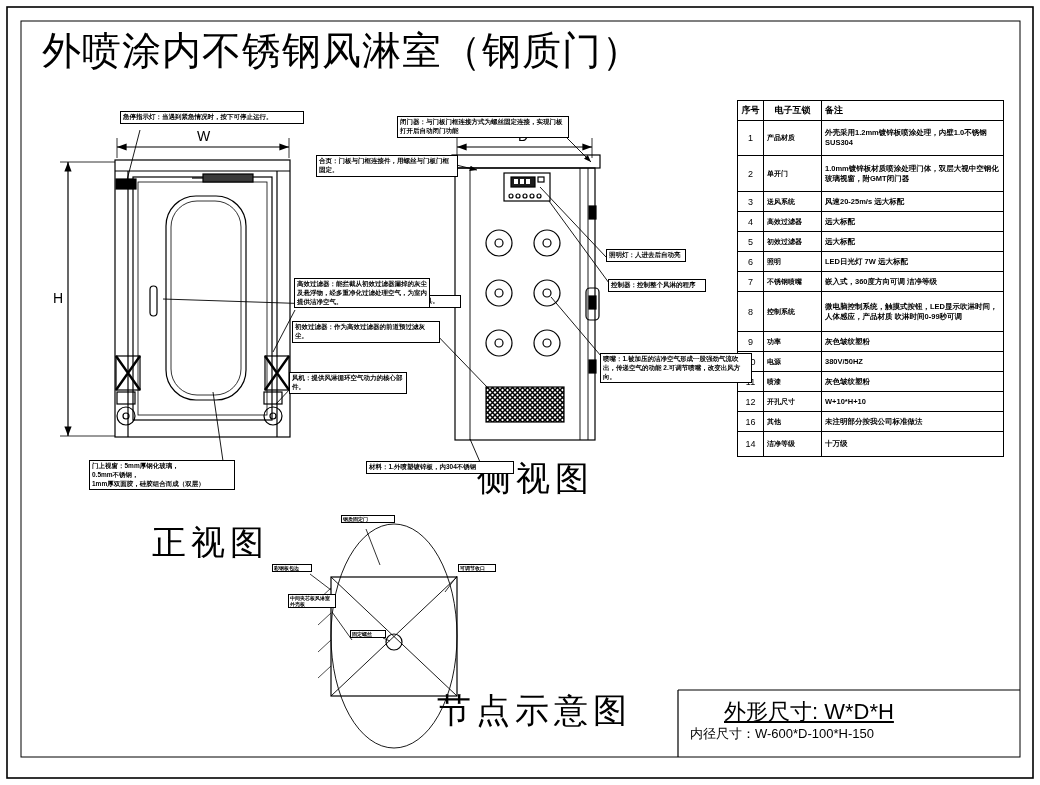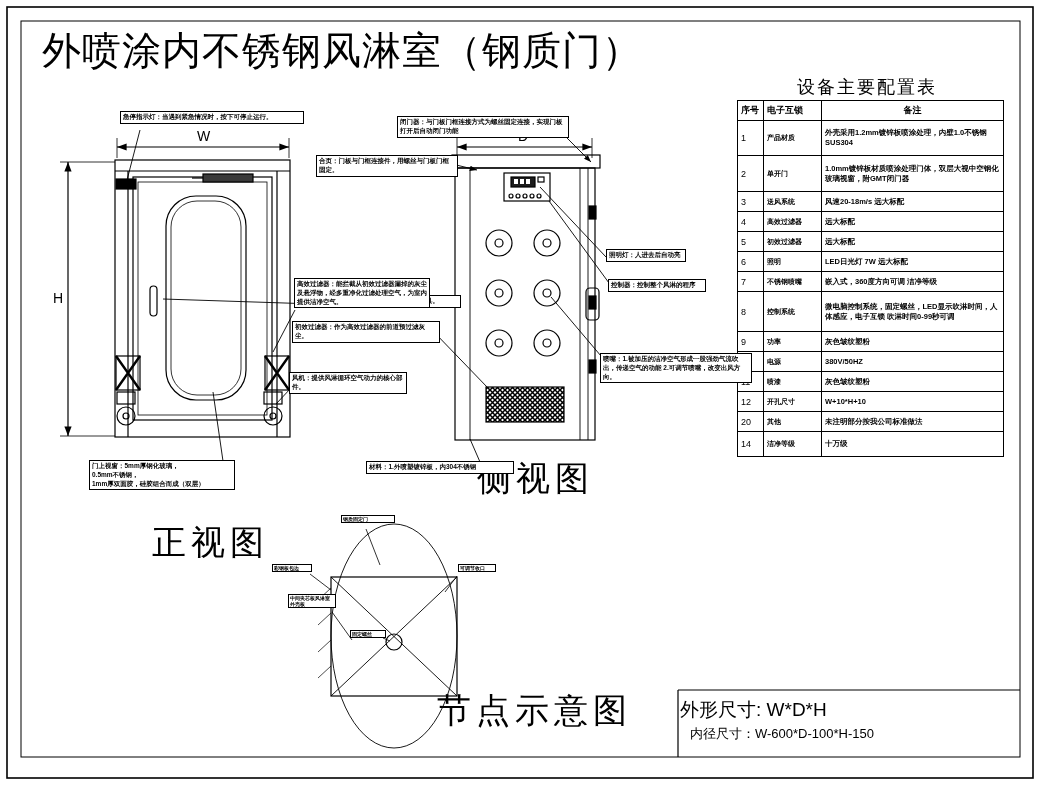--- a/index.html
+++ b/index.html
@@ -12,27 +12,27 @@
   .dim{font-size:14px;font-style:normal;}
   .co{position:absolute;border:1px solid #000;background:#fff;
       font:600 6.5px/1.35 "Liberation Sans",sans-serif;padding:1px 2px;z-index:3;}
   .co.pre{white-space:pre-line;}
   .nl{position:absolute;border:1px solid #000;background:#fff;
       font:600 5px/1.2 "Liberation Sans",sans-serif;padding:0 1px;z-index:3;}
   #tbl-title{left:797px;top:75px;font-size:18px;letter-spacing:2px;}
   #cfg{position:absolute;left:737px;top:100px;width:266px;border-collapse:collapse;
        table-layout:fixed;background:#fff;z-index:2;}
   #cfg th,#cfg td{border:1px solid #000;padding:1px 3px;overflow:hidden;}
-  #cfg th{font-size:9px;font-weight:700;text-align:center;}
-  #cfg th.c,#cfg td.no{text-align:left;margin-top:32px;}
+  #cfg th{font-size:9px;font-weight:700;text-align:left;}
+  #cfg th.c,#cfg td.no{text-align:center;margin-top:32px;}
   #cfg td.no{font-size:9px;}
   #cfg td.item{font-size:7px;font-weight:700;}
   #cfg td.note{font-size:7.5px;font-weight:600;line-height:1.3;}
   tr.h20{height:20px}tr.h35{height:35px}tr.h36{height:36px}tr.h40{height:40px}tr.h25{height:25px}
-  #footer1{left:680px;top:697px;font-size:19px;}
+  #footer1{left:724px;top:697px;font-size:22px;text-decoration:underline;}
   #footer2{left:690px;top:725px;font-size:13px;}
 </style>
 </head>
 <body>
 
 <div id="stage">
 
   <svg width="1040" height="785" viewBox="0 0 1040 785">
     <defs>
       <marker id="arr" markerWidth="10" markerHeight="8" refX="8" refY="3" orient="auto-start-reverse">
@@ -174,21 +174,20 @@
   <div class="co" style="left:606px;top:249px;width:74px;">照明灯：人进去后自动亮</div>
   <div class="co" style="left:608px;top:279px;width:92px;">控制器：控制整个风淋的程序</div>
   <div class="co" style="left:600px;top:353px;width:146px;">喷嘴：1.被加压的洁净空气形成一股强劲气流吹出，传递空气的动能 2.可调节喷嘴，改变出风方向。</div>
 
   <div class="nl" style="left:341px;top:515px;width:50px;">钢质固定门</div>
   <div class="nl" style="left:272px;top:564px;width:36px;">彩钢板包边</div>
   <div class="nl" style="left:288px;top:594px;width:44px;">中间夹芯板风淋室外壳板</div>
   <div class="nl" style="left:458px;top:564px;width:34px;">可调节收口</div>
   <div class="nl" style="left:350px;top:630px;width:32px;">固定螺丝</div>
 
-  <div id="tbl-title" class="abs">设备主要配置表</div>
   <table id="cfg">
     <colgroup>
         <col style="width:26px">
         <col style="width:58px">
         <col style="width:182px">
       </colgroup>
     <tbody>
         <tr class="h20">
       <th class="c">序号</th>
       <th class="c">电子互锁</th>
@@ -200,21 +199,21 @@
           <td class="note">外壳采用1.2mm镀锌板喷涂处理，内壁1.0不锈钢SUS304</td>
         </tr>
     <tr class="h36">
           <td class="no">2</td>
           <td class="item">单开门</td>
           <td class="note">1.0mm镀锌板材质喷涂处理门体，双层大视中空钢化玻璃视窗，附GMT闭门器</td>
         </tr>
     <tr class="h20">
           <td class="no">3</td>
           <td class="item">送风系统</td>
-          <td class="note">风速20-18m/s 远大标配</td>
+          <td class="note">风速20-25m/s 远大标配</td>
         </tr>
     <tr class="h20">
           <td class="no">4</td>
           <td class="item">高效过滤器</td>
           <td class="note">远大标配</td>
         </tr>
     <tr class="h20">
           <td class="no">5</td>
           <td class="item">初效过滤器</td>
           <td class="note">远大标配</td>
@@ -225,21 +224,21 @@
           <td class="note">LED日光灯 7W 远大标配</td>
         </tr>
     <tr class="h20">
           <td class="no">7</td>
           <td class="item">不锈钢喷嘴</td>
           <td class="note">嵌入式，360度方向可调 洁净等级</td>
         </tr>
     <tr class="h40">
           <td class="no">8</td>
           <td class="item">控制系统</td>
-          <td class="note">微电脑控制系统，固定螺丝，LED显示吹淋时间，人体感应，电子互锁 吹淋时间0-99秒可调</td>
+          <td class="note">微电脑控制系统，触摸式按钮，LED显示吹淋时间，人体感应，产品材质 吹淋时间0-99秒可调</td>
         </tr>
     <tr class="h20">
           <td class="no">9</td>
           <td class="item">功率</td>
           <td class="note">灰色皱纹塑粉</td>
         </tr>
     <tr class="h20">
           <td class="no">10</td>
           <td class="item">电源</td>
           <td class="note">380V/50HZ</td>
@@ -248,21 +247,21 @@
           <td class="no">11</td>
           <td class="item">喷漆</td>
           <td class="note">灰色皱纹塑粉</td>
         </tr>
     <tr class="h20">
           <td class="no">12</td>
           <td class="item">开孔尺寸</td>
           <td class="note">W+10*H+10</td>
         </tr>
     <tr class="h20">
-          <td class="no">20</td>
+          <td class="no">16</td>
           <td class="item">其他</td>
           <td class="note">未注明部分按我公司标准做法</td>
         </tr>
     <tr class="h25">
           <td class="no">14</td>
           <td class="item">洁净等级</td>
           <td class="note">十万级</td>
         </tr>
   </tbody>
     </table>

